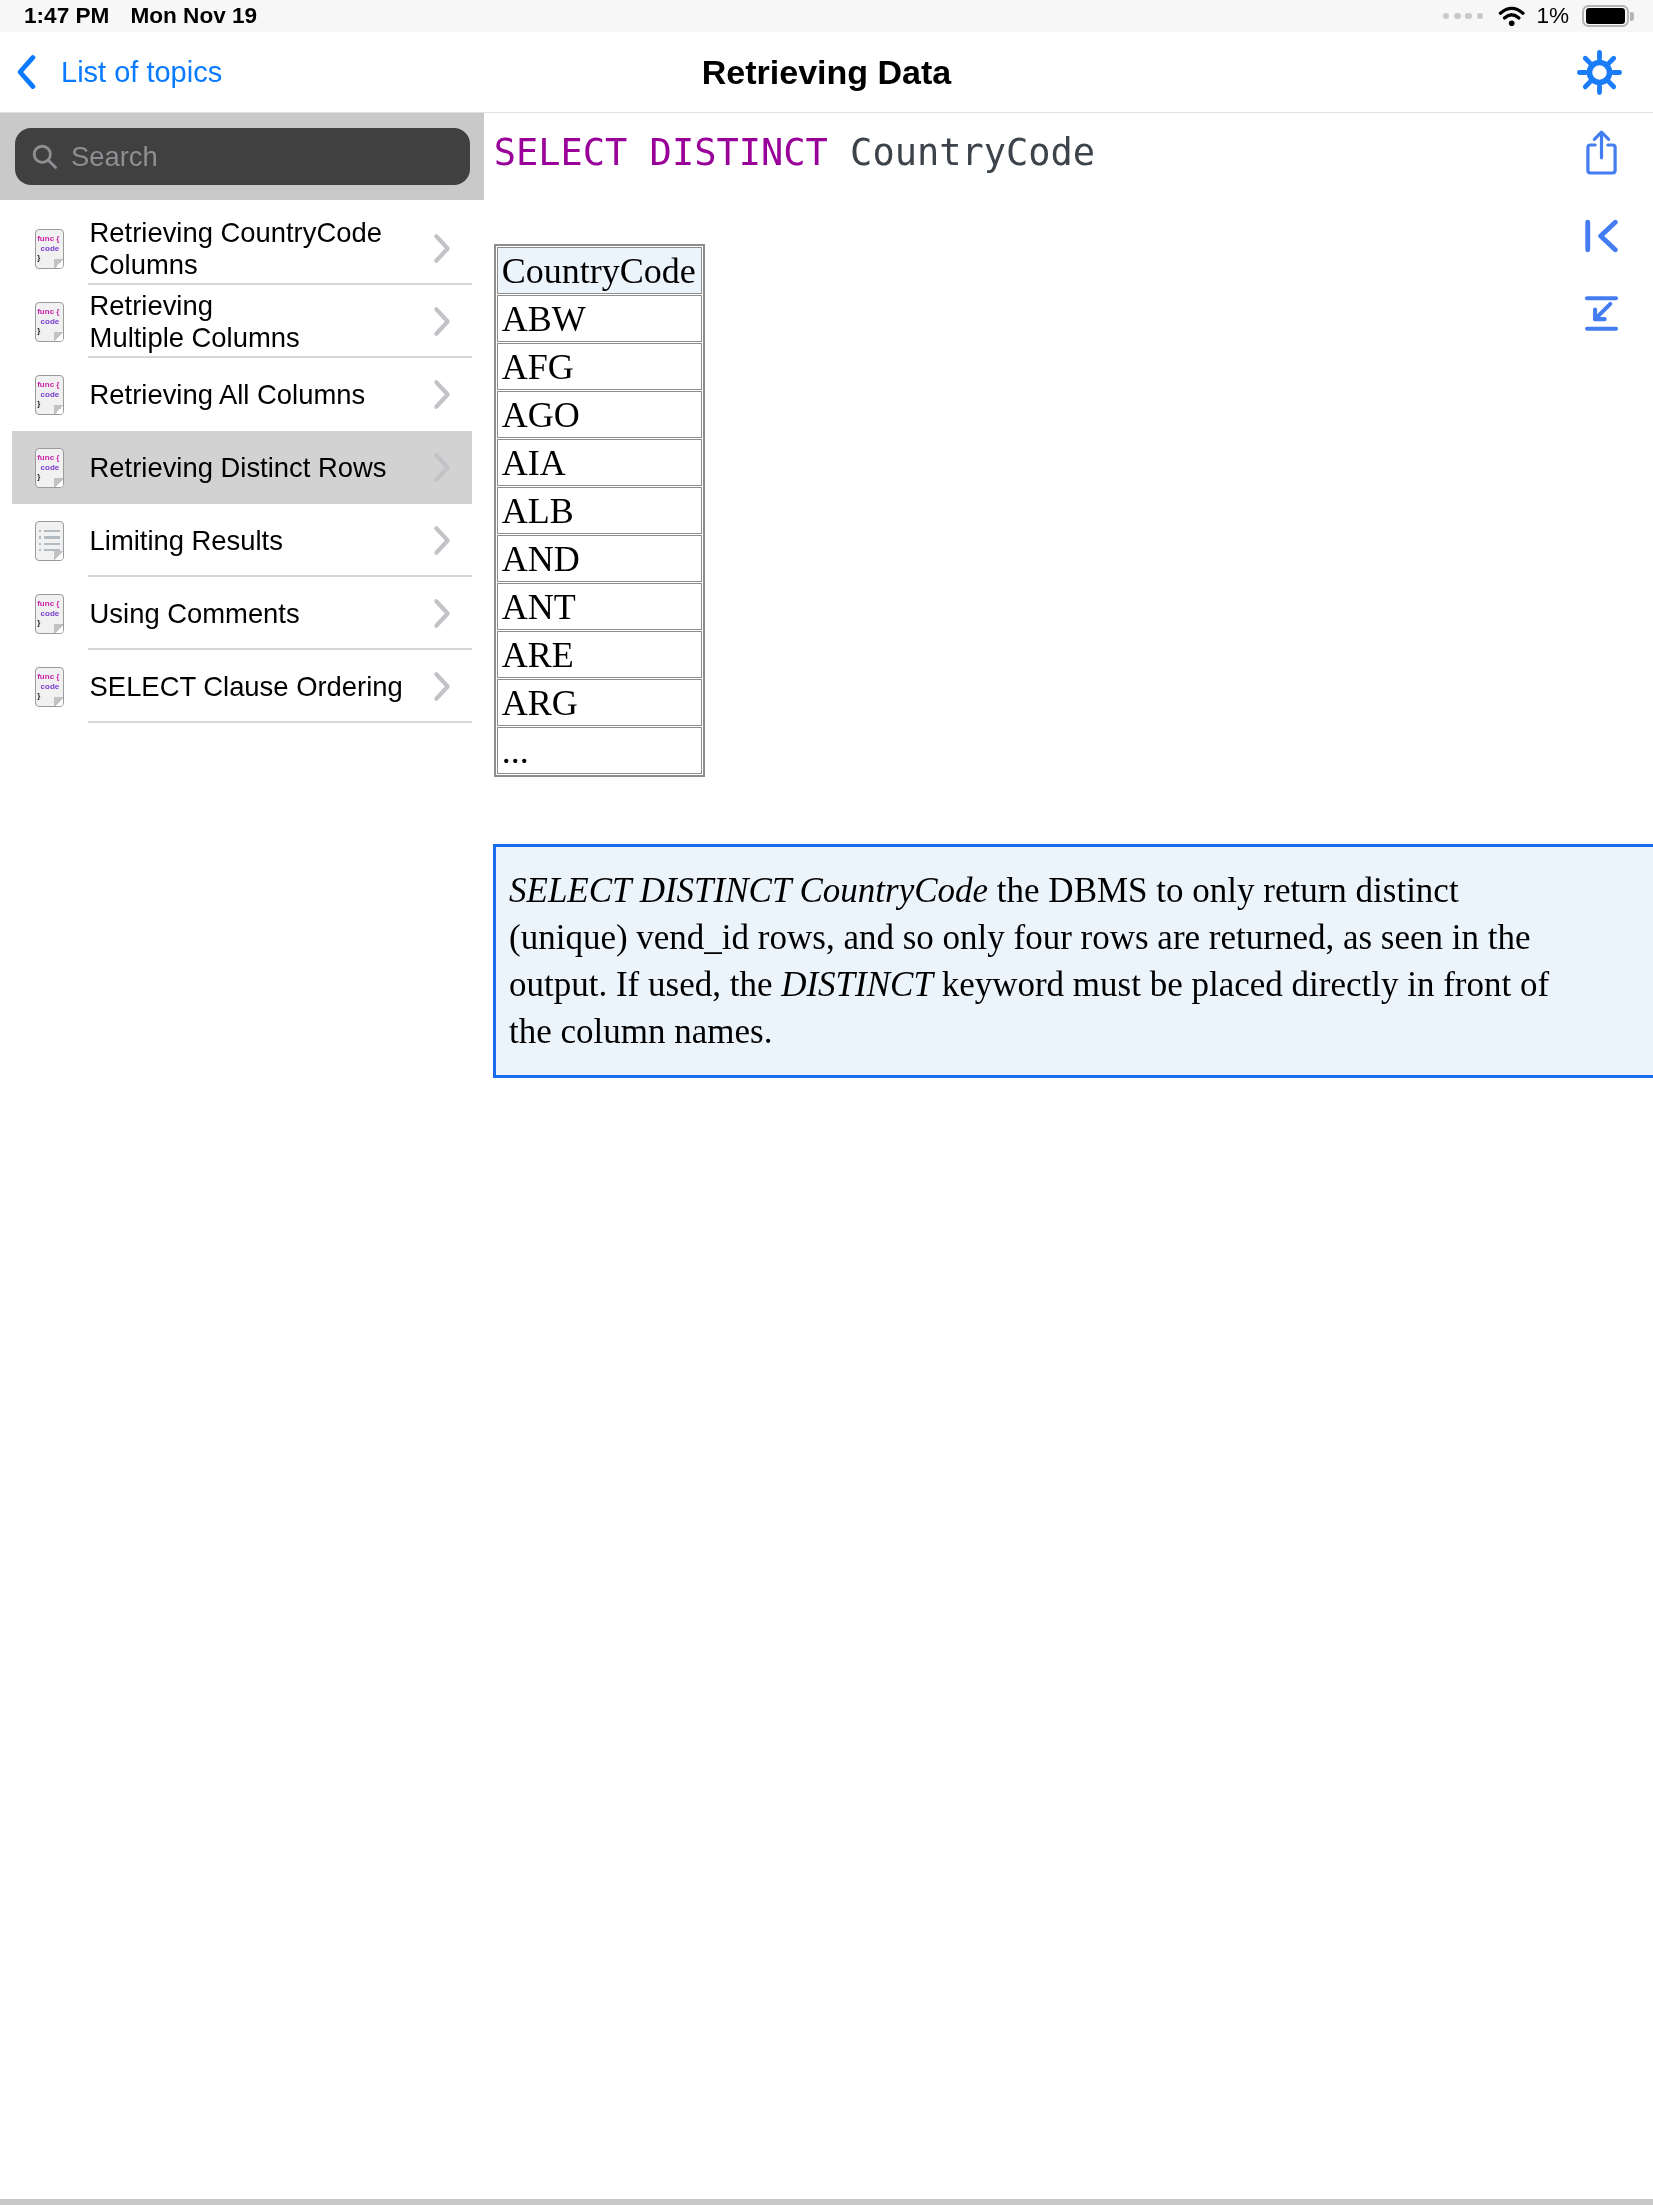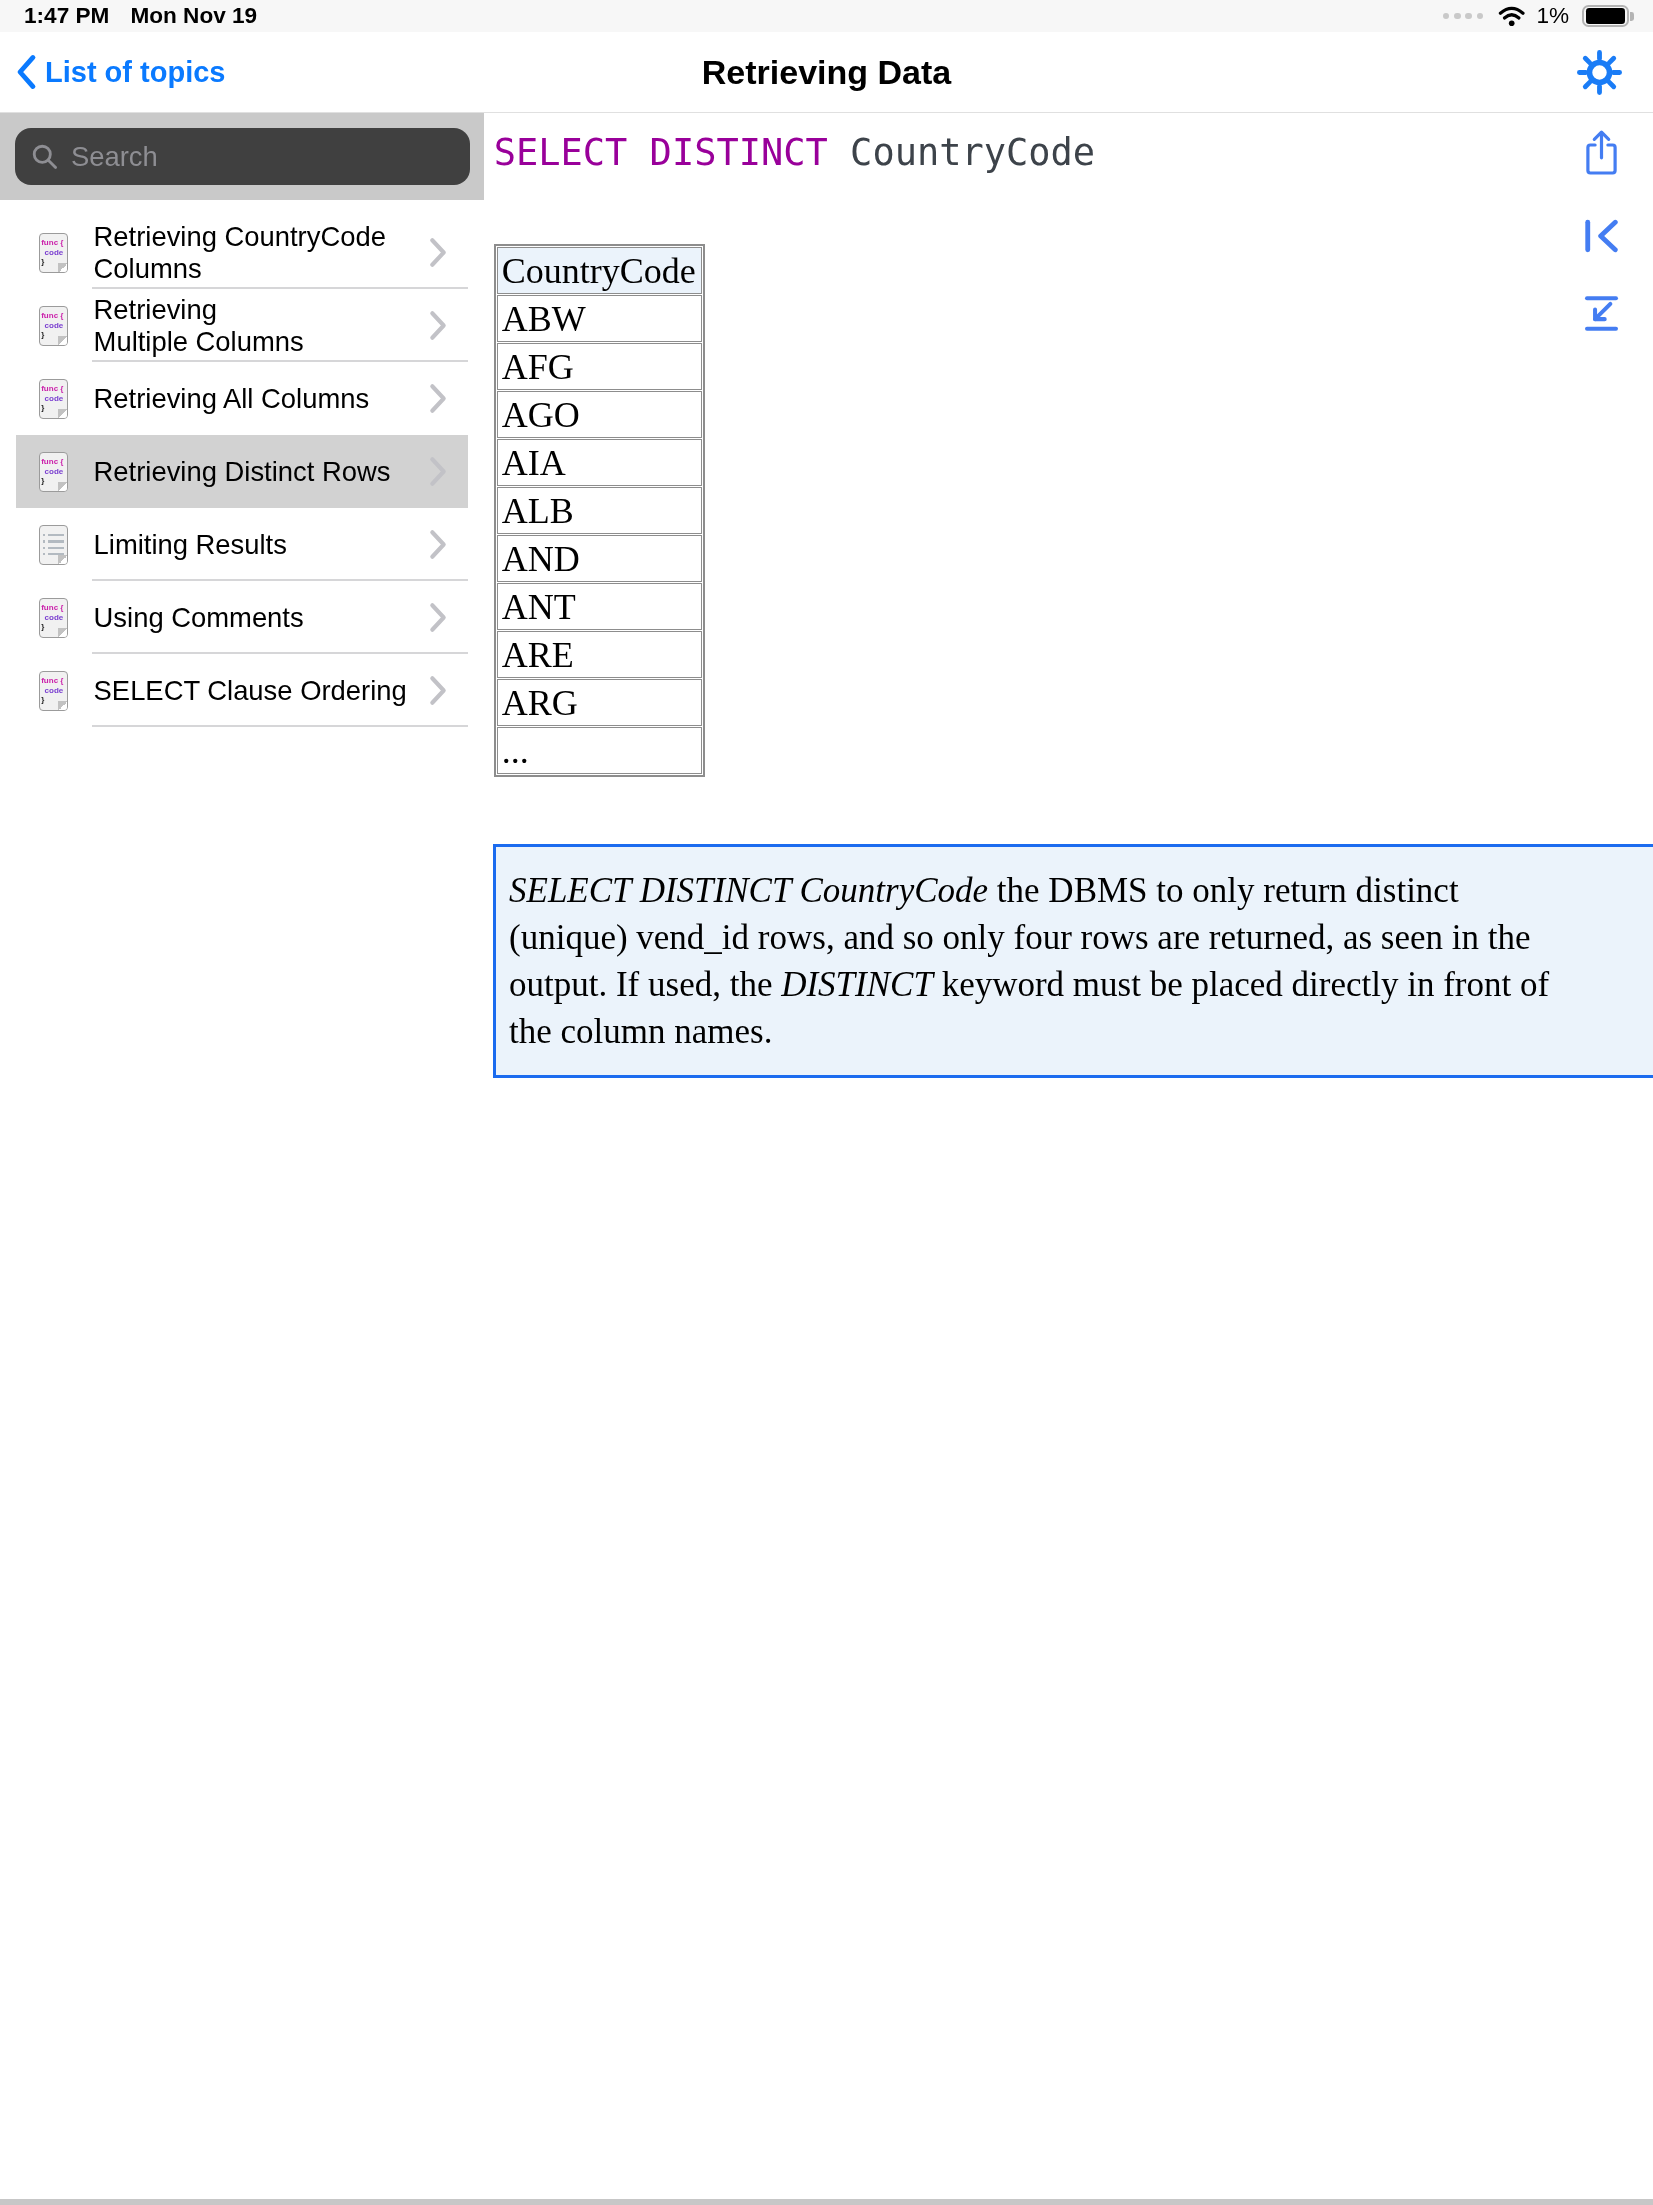--- a/index.html
+++ b/index.html
@@ -15,32 +15,32 @@
   .cell-dots i{width:6.5px;height:6.5px;border-radius:50%;background:#c9c9c9;}
   .battery{position:relative;width:47px;height:22.6px;border:2.4px solid #b4b4b4;
            border-radius:6.5px;box-sizing:border-box;margin-left:1.6px;}
   .battery::before{content:'';position:absolute;inset:1.6px;background:#000;border-radius:3.2px;}
   .battery::after{content:'';position:absolute;right:-7.3px;top:5.7px;width:4px;height:9px;
                   background:#b4b4b4;border-radius:0 2.4px 2.4px 0;}
 
   
   .nav-bar{height:81px;display:flex;align-items:center;position:relative;background:#fff;
            border-bottom:1.6px solid #e0e0e0;box-sizing:border-box;}
-  .back{display:flex;align-items:center;gap:8px;color:var(--accent);font-size:29px;
-        padding-left:16px;font-weight:bold;}
+  .back{display:flex;align-items:center;gap:24px;color:var(--accent);font-size:29px;
+        padding-left:16px;}
   .nav-title{position:absolute;left:50%;transform:translateX(-50%);font-size:34px;font-weight:700;}
   .gear-btn{margin-left:auto;padding-right:31px;background:none;border:none;display:flex;}
 
   
   .sidebar{position:absolute;left:0;top:113px;width:484px;bottom:6.5px;background:#fff;}
   .search-wrap{height:87px;background:#c9c9c9;display:flex;align-items:center;
                padding:0 14.5px;box-sizing:border-box;}
   .search-field{flex:1;height:57px;background:#404040;border-radius:16px;display:flex;
                 align-items:center;padding:0 16px;gap:13px;color:#8e8e93;font-size:27.4px;}
-  #topic-list{list-style:none;margin:0;padding:16px;}
+  #topic-list{list-style:none;margin:12px;padding:0;}
   .topic-row{position:relative;height:73px;display:flex;align-items:center;
              padding-left:22.6px;box-sizing:border-box;background:#fff;}
   .topic-row.selected{background:#d2d2d2;}
   .topic-row:not(.no-sep)::after{content:'';position:absolute;left:76px;right:0;bottom:0;
              height:1.6px;background:#d6d6d8;}
   .topic-label{margin-left:26px;font-size:27.4px;line-height:32px;white-space:pre-line;}
   .row-chevron{position:absolute;right:21px;}
 
   
   .doc-icon{position:relative;width:29px;height:40px;background:#f1f1f1;

